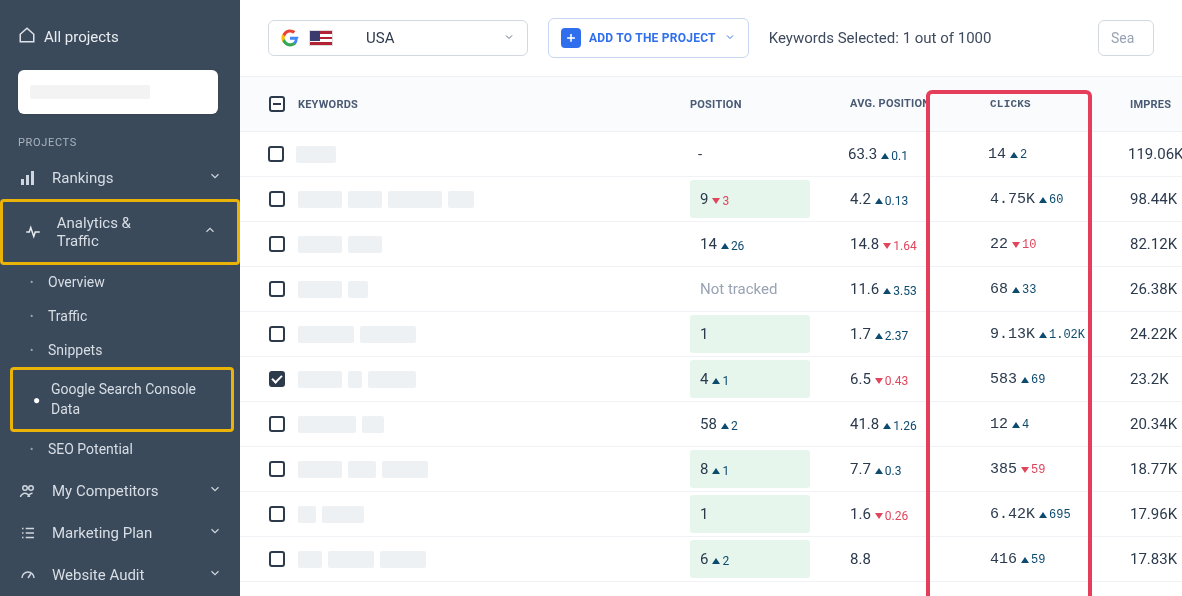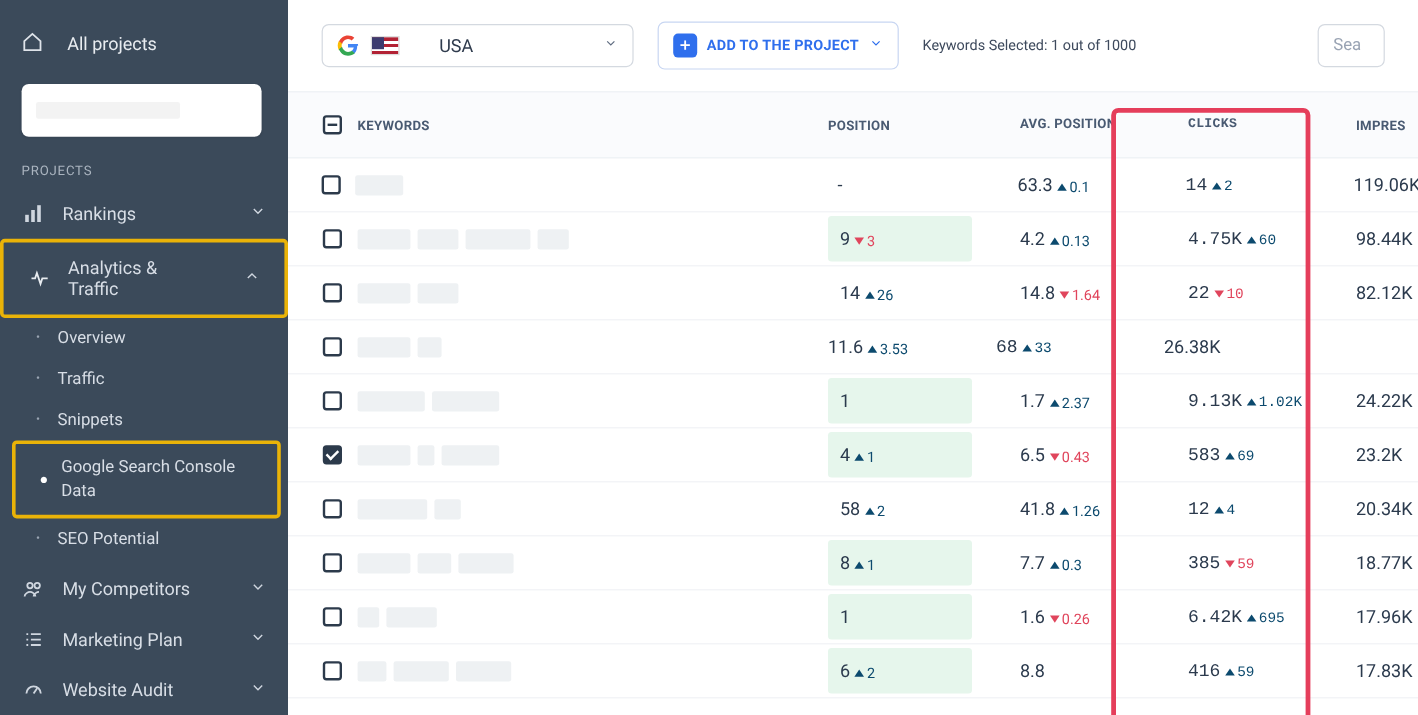--- a/index.html
+++ b/index.html
@@ -2,21 +2,21 @@
 <html><head>
 <meta charset="utf-8">
 <style>
   * { box-sizing: border-box; margin: 0; padding: 0; }
   body { font-family: -apple-system, BlinkMacSystemFont, "Segoe UI", Roboto, Arial, sans-serif; font-size: 14px; background: #fff; color: #333; width: 1182px; height: 596px; overflow: hidden; }
   .layout { display: flex; height: 100%; }
 
   
   .sidebar { width: 240px; background: #3b4a5a; color: #dfe4ea; display: flex; flex-direction: column; padding: 0; }
   .sidebar-top { padding: 18px 18px 0 18px; }
-  .all-projects { display: flex; align-items: center; gap: 20px; color: #e8ecf0; font-size: 15px; margin-bottom: 22px; margin-top: 8px; }
+  .all-projects { display: flex; align-items: center; gap: 8px; color: #e8ecf0; font-size: 15px; margin-bottom: 22px; margin-top: 8px; }
   .home-icon svg { width: 18px; height: 18px; }
   .project-select { background: #fff; border-radius: 6px; height: 44px; width: 200px; margin-bottom: 22px; box-shadow: 0 1px 2px rgba(0,0,0,.1); display:flex; align-items:center; padding:0 12px; }
   .project-select-inner { width: 120px; height: 14px; background: #f3f3f3; border-radius: 2px; }
   .projects-label { font-size: 11px; letter-spacing: 0.06em; color: #aab4bf; padding: 0 18px; margin-bottom: 8px; }
   .side-item { display: flex; align-items: center; padding: 12px 18px; gap: 14px; cursor: pointer; font-size: 15px; color: #d8dee6; position: relative; }
   .side-item .spacer { flex: 1; }
   .chev svg { width: 14px; height: 14px; }
   .side-item-icon { width: 20px; display: flex; justify-content: center; }
   .side-sub { padding: 9px 0 9px 48px; font-size: 14px; color: #d8dee6; cursor: pointer; position: relative; }
   .side-sub .dot { position: absolute; left: 30px; top: 50%; transform: translateY(-50%); color: #9aa5b3; font-size: 10px; }
@@ -33,21 +33,21 @@
   .toolbar { display: flex; align-items: center; gap: 20px; padding: 18px 28px 18px 28px; }
   .country-select { display: flex; align-items: center; gap: 10px; border: 1px solid #d4d9e0; border-radius: 6px; padding: 8px 12px; width: 260px; background: #fff; cursor: pointer; }
   .country-select .g-icon { width:18px; height:18px; }
   .flag { width: 24px; height: 16px; background: linear-gradient(to bottom, #b22234 0, #b22234 20%, #fff 20%, #fff 40%, #b22234 40%, #b22234 60%, #fff 60%, #fff 80%, #b22234 80%); border: 1px solid #ddd; position: relative; }
   .flag::before { content:""; position:absolute; left:0; top:0; width:10px; height:10px; background:#3c3b6e; }
   .country-select .label { flex:1; font-size: 15px; color: #2f3b4d; margin-left: 23px; }
   .mini-chev svg { width:12px; height:12px; }
   .add-btn { display:flex; align-items:center; gap:8px; border:1px solid #c8d6f2; border-radius:6px; padding: 9px 12px; cursor:pointer; }
   .add-btn .plus-box { width:20px; height:20px; background:#2f6fed; border-radius:4px; color:#fff; display:flex; align-items:center; justify-content:center; font-weight:bold; }
   .add-btn .label { color:#2f6fed; font-size:12px; font-weight:700; letter-spacing:.02em; }
-  .sel-text { color:#3e4a5d; font-size: 12px; }
+  .sel-text { color:#3e4a5d; font-size: 15px; }
   .search-stub { margin-left:auto; border:1px solid #d4d9e0; border-radius:6px; padding: 9px 12px; color:#99a3b3; width:56px; overflow:hidden; }
 
   
   .table-wrap { position: relative; }
   .table-header { display:flex; align-items:center; background:#fafbfd; border-top:1px solid #edf0f4; border-bottom:1px solid #edf0f4; height: 56px; font-size:11px; font-weight:700; color:#495a72; letter-spacing:.02em; }
   .row { display:flex; align-items:center; border-bottom:1px solid #f0f2f5; height: 45px; }
   .col-ck { width: 46px; display:flex; align-items:center; justify-content:center; padding-left:28px; }
   .col-kw { flex: 0 0 392px; padding-left: 12px; }
   .col-pos { flex: 0 0 160px; padding-left: 12px; }
   .col-ap { flex: 0 0 140px; padding-left: 12px; }
@@ -286,20 +286,21 @@
           <div class="row">
             <div class="col-ck">
               <span class="ck"></span>
             </div>
             <div class="col-kw">
               <div class="bw">
                 <div class="blur" style="width: 44px;"></div>
                 <div class="blur" style="width: 20px;"></div>
               </div>
             </div>
+            <div class="col-pos"><span class="pos-chip plain"><span class="cell-val muted">Not tracked</span></span></div>
             <div class="col-ap"><span class="cell-val">11.6</span><span class="delta up"><span class="tri up"></span> 3.53</span></div>
             <div class="col-cl"><span class="cell-val">68</span><span class="delta up"><span class="tri up"></span> 33</span></div>
             <div class="col-imp"><span class="cell-val">26.38K</span></div>
           </div>
           <div class="row">
             <div class="col-ck">
               <span class="ck"></span>
             </div>
             <div class="col-kw">
               <div class="bw">

